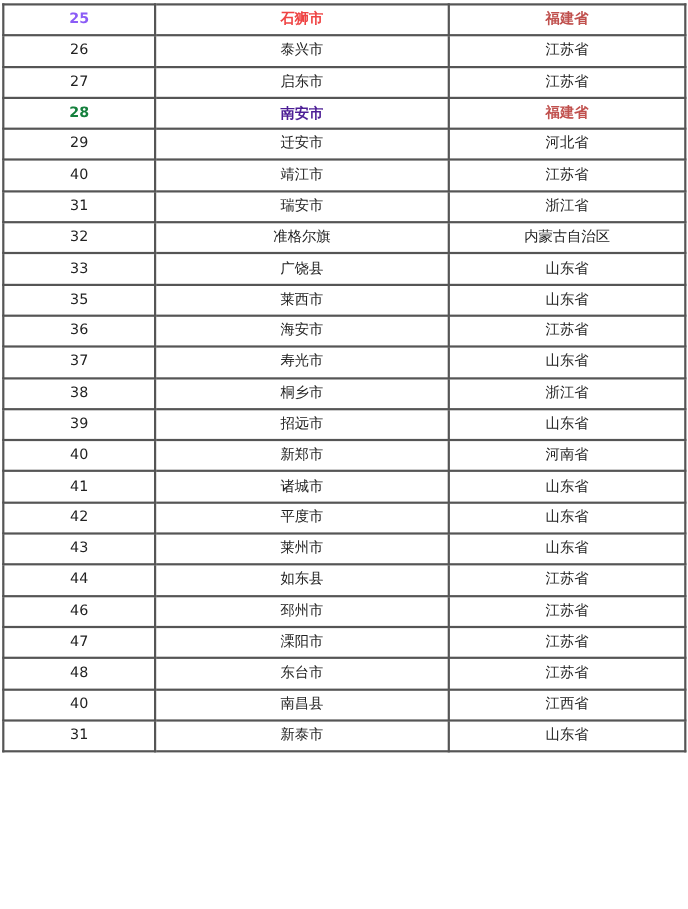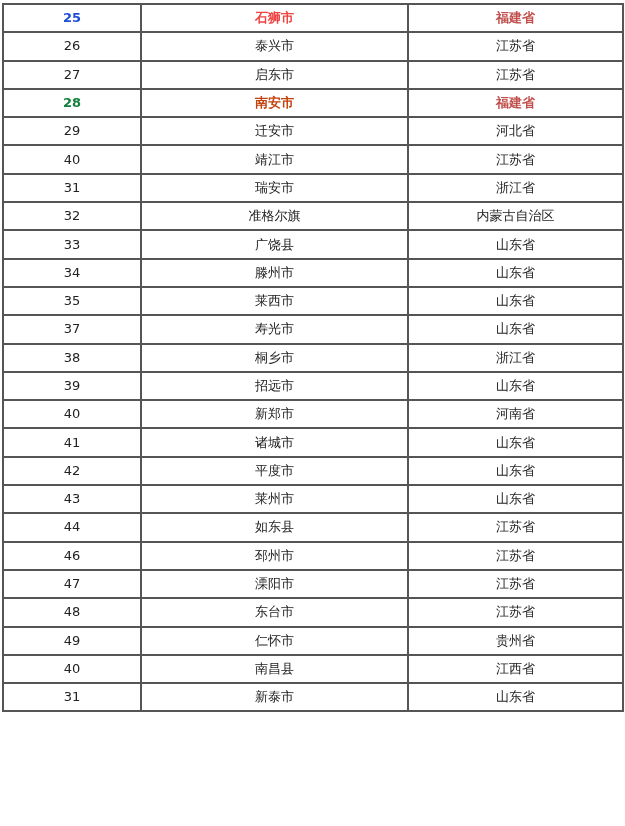--- a/index.html
+++ b/index.html
@@ -48,37 +48,37 @@
 
 <div class="table-wrap">
   <table>
     <colgroup>
       <col class="c1">
       <col class="c2">
       <col class="c3">
     </colgroup>
     <tbody id="table-body">
       <tr class="highlight">
-          <td style="color: #1d4ed8;">25</td>
+          <td style="color: #8b5cf6;">25</td>
           <td style="color: #ef4444;">石狮市</td>
           <td style="color: rgb(192, 80, 77);">福建省</td>
         </tr>
       <tr>
           <td>26</td>
           <td>泰兴市</td>
           <td>江苏省</td>
         </tr>
       <tr>
           <td>27</td>
           <td>启东市</td>
           <td>江苏省</td>
         </tr>
       <tr class="highlight">
           <td style="color: #15803d;">28</td>
-          <td style="color: #c2410c; font-family: Liberation Serif, serif;">南安市</td>
+          <td style="color: #4c1d95; font-family: Liberation Serif, serif;">南安市</td>
           <td style="color: rgb(192, 80, 77);">福建省</td>
         </tr>
       <tr>
           <td>29</td>
           <td>迁安市</td>
           <td>河北省</td>
         </tr>
       <tr>
           <td>40</td>
           <td>靖江市</td>
@@ -93,28 +93,28 @@
           <td>32</td>
           <td>准格尔旗</td>
           <td>内蒙古自治区</td>
         </tr>
       <tr>
           <td>33</td>
           <td>广饶县</td>
           <td>山东省</td>
         </tr>
       <tr>
-          <td>34</td>
-          <td>滕州市</td>
+          <td>35</td>
+          <td>莱西市</td>
           <td>山东省</td>
         </tr>
       <tr>
-          <td>35</td>
-          <td>莱西市</td>
-          <td>山东省</td>
+          <td>36</td>
+          <td>海安市</td>
+          <td>江苏省</td>
         </tr>
       <tr>
           <td>37</td>
           <td>寿光市</td>
           <td>山东省</td>
         </tr>
       <tr>
           <td>38</td>
           <td>桐乡市</td>
           <td>浙江省</td>
@@ -158,25 +158,20 @@
           <td>47</td>
           <td>溧阳市</td>
           <td>江苏省</td>
         </tr>
       <tr>
           <td>48</td>
           <td>东台市</td>
           <td>江苏省</td>
         </tr>
       <tr>
-          <td>49</td>
-          <td>仁怀市</td>
-          <td>贵州省</td>
-        </tr>
-      <tr>
           <td>40</td>
           <td>南昌县</td>
           <td>江西省</td>
         </tr>
       <tr>
           <td>31</td>
           <td>新泰市</td>
           <td>山东省</td>
         </tr>
     </tbody>

